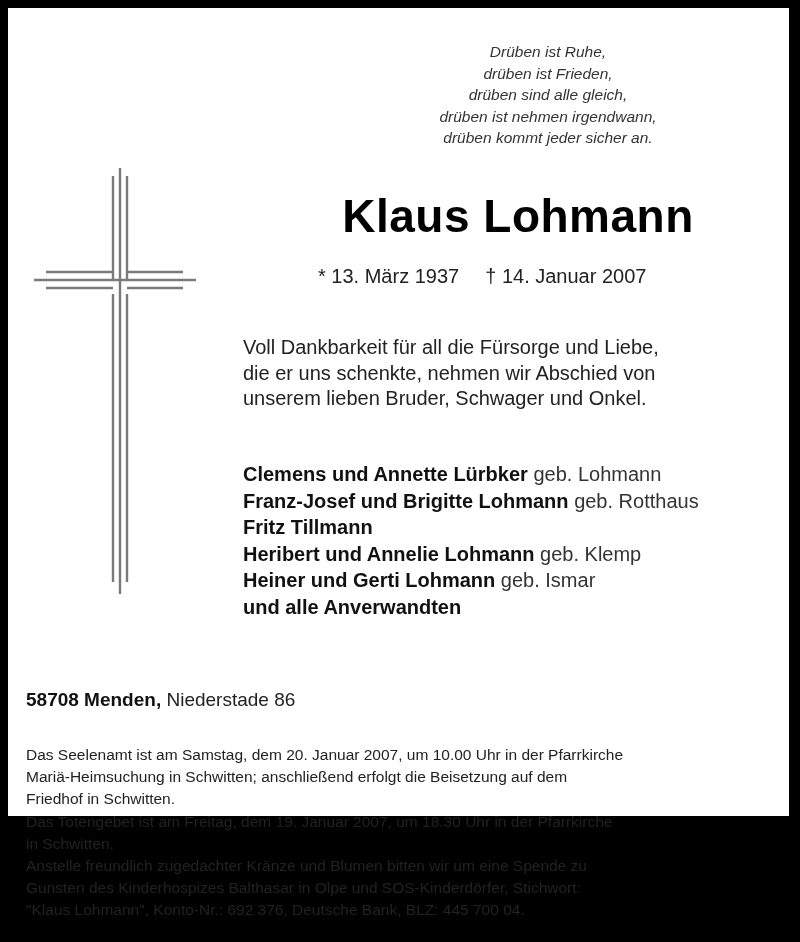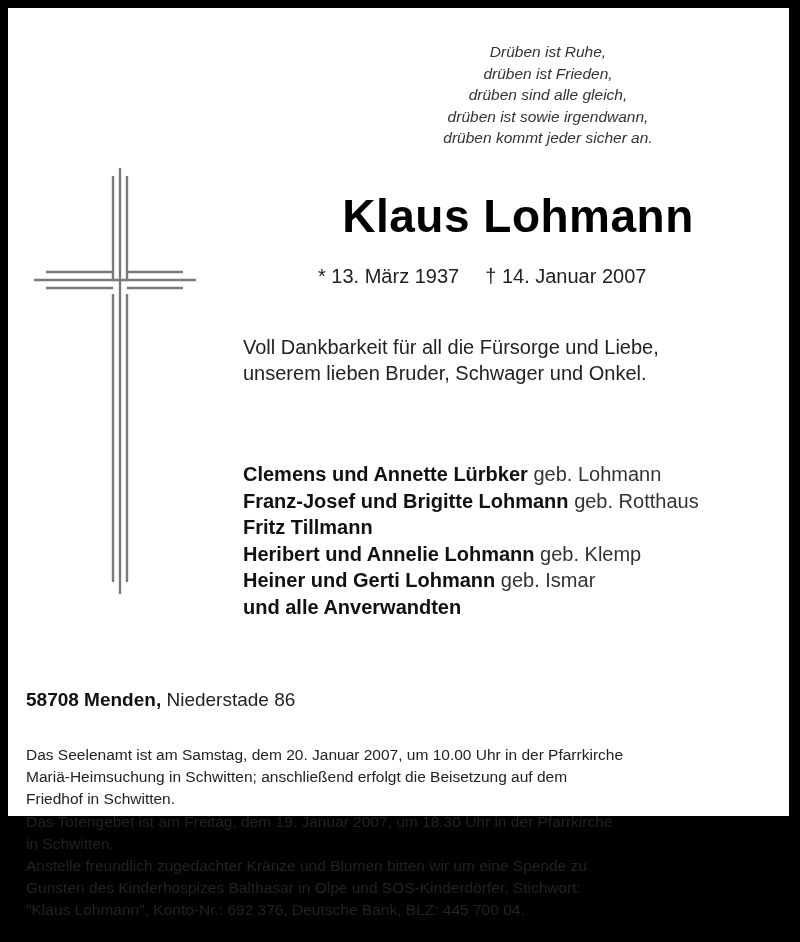--- a/index.html
+++ b/index.html
@@ -63,32 +63,33 @@
         <line x1="16" y1="120" x2="83" y2="120"></line>
         <line x1="97" y1="120" x2="153" y2="120"></line>
       </g>
     </svg>
   </div>
 
   <div class="poem">
     <div>Drüben ist Ruhe,</div>
     <div>drüben ist Frieden,</div>
     <div>drüben sind alle gleich,</div>
-    <div>drüben ist sowie irgendwann,</div>
+    <div>drüben ist nehmen irgendwann,</div>
     <div>drüben kommt jeder sicher an.</div>
   </div>
 
   <div class="name">Klaus Lohmann</div>
 
   <div class="dates">
     <span>* 13. März 1937</span><span class="gap"></span><span>† 14. Januar 2007</span>
   </div>
 
   <div class="thanks">
     <div>Voll Dankbarkeit für all die Fürsorge und Liebe,</div>
+    <div>die er uns schenkte, nehmen wir Abschied von</div>
     <div>unserem lieben Bruder, Schwager und Onkel.</div>
   </div>
 
   <div class="family">
     <div><b>Clemens und Annette Lürbker</b> <span class="geb">geb. Lohmann</span></div>
     <div><b>Franz-Josef und Brigitte Lohmann</b> <span class="geb">geb. Rotthaus</span></div>
     <div><b>Fritz Tillmann</b></div>
     <div><b>Heribert und Annelie Lohmann</b> <span class="geb">geb. Klemp</span></div>
     <div><b>Heiner und Gerti Lohmann</b> <span class="geb">geb. Ismar</span></div>
     <div><b>und alle Anverwandten</b></div>

